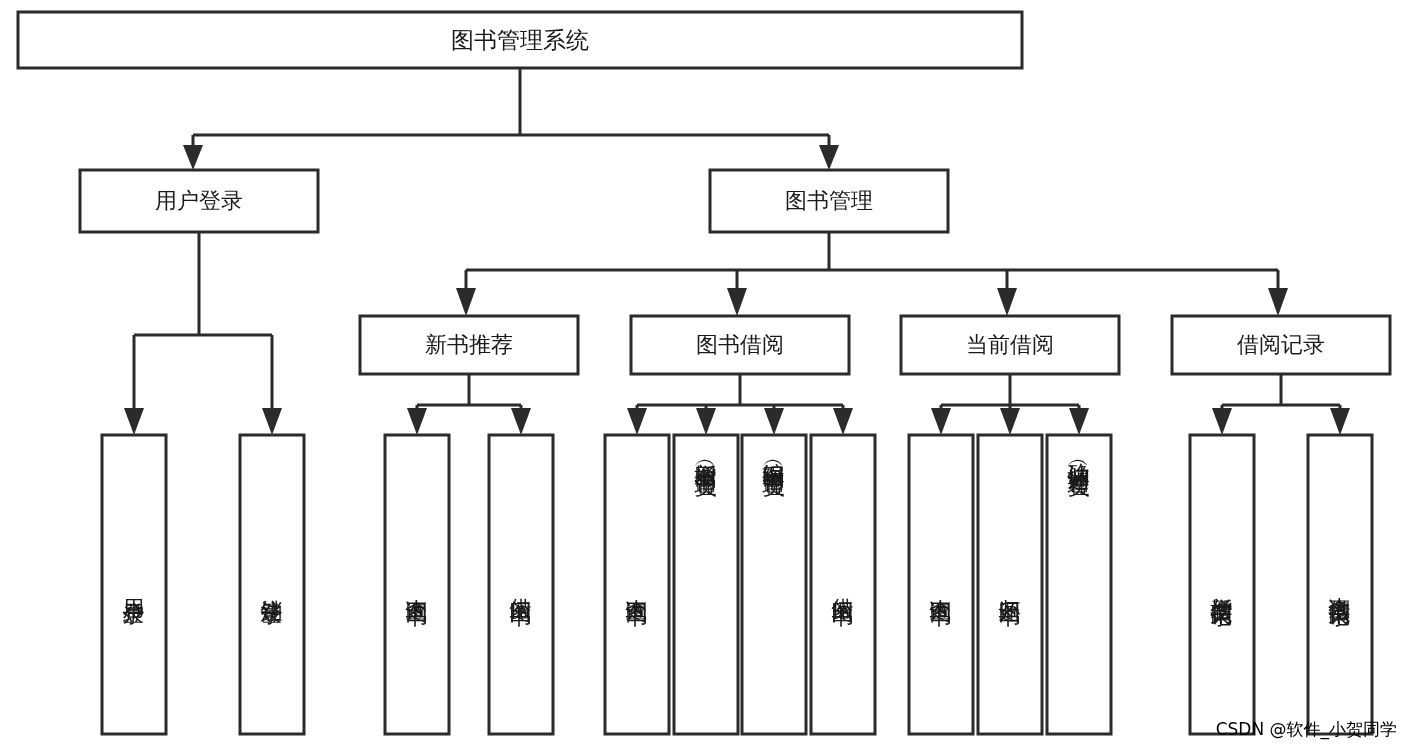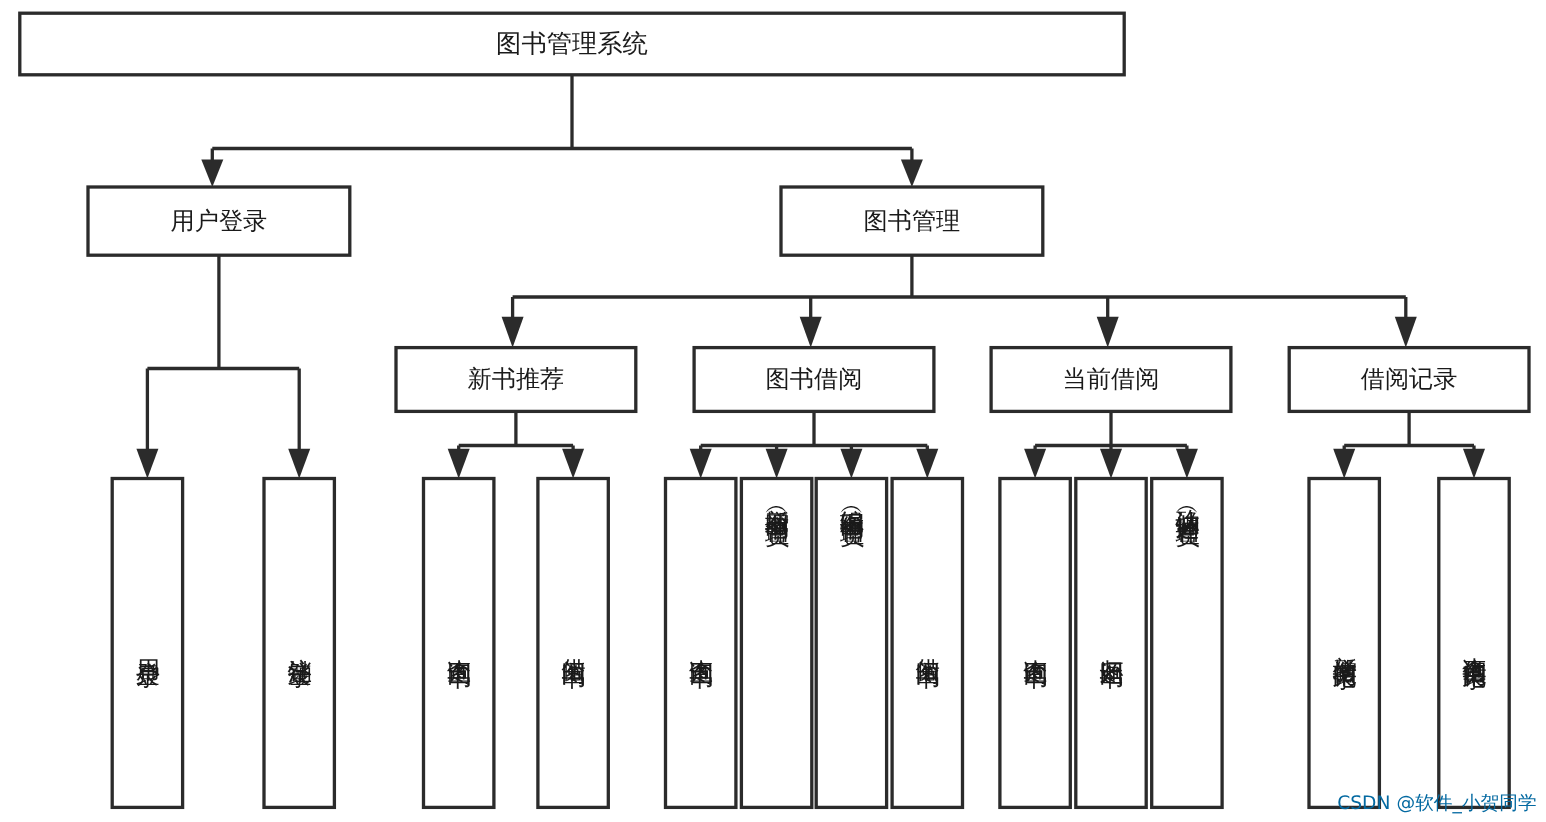--- a/index.html
+++ b/index.html
@@ -66,21 +66,21 @@
     color: #1a1a1a;
     letter-spacing: 2px;
     white-space: nowrap;
   }
   .watermark {
     position: absolute;
     right: 8px;
     bottom: 6px;
     font-family: "DejaVu Sans", "Liberation Sans", sans-serif;
     font-size: 17px;
-    color: #0369a1;
+    color: #000000;
     white-space: nowrap;
   }
 </style>
 </head>
 <body>
 
 <div id="diagram-root">
 
   <svg id="diagram-svg" viewBox="0 0 1405 747">
 

